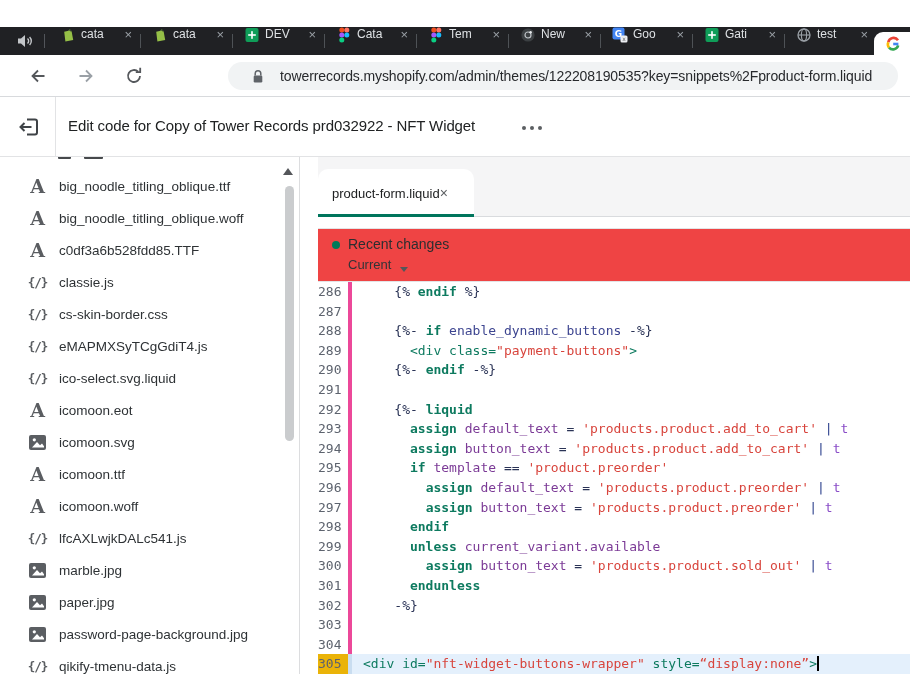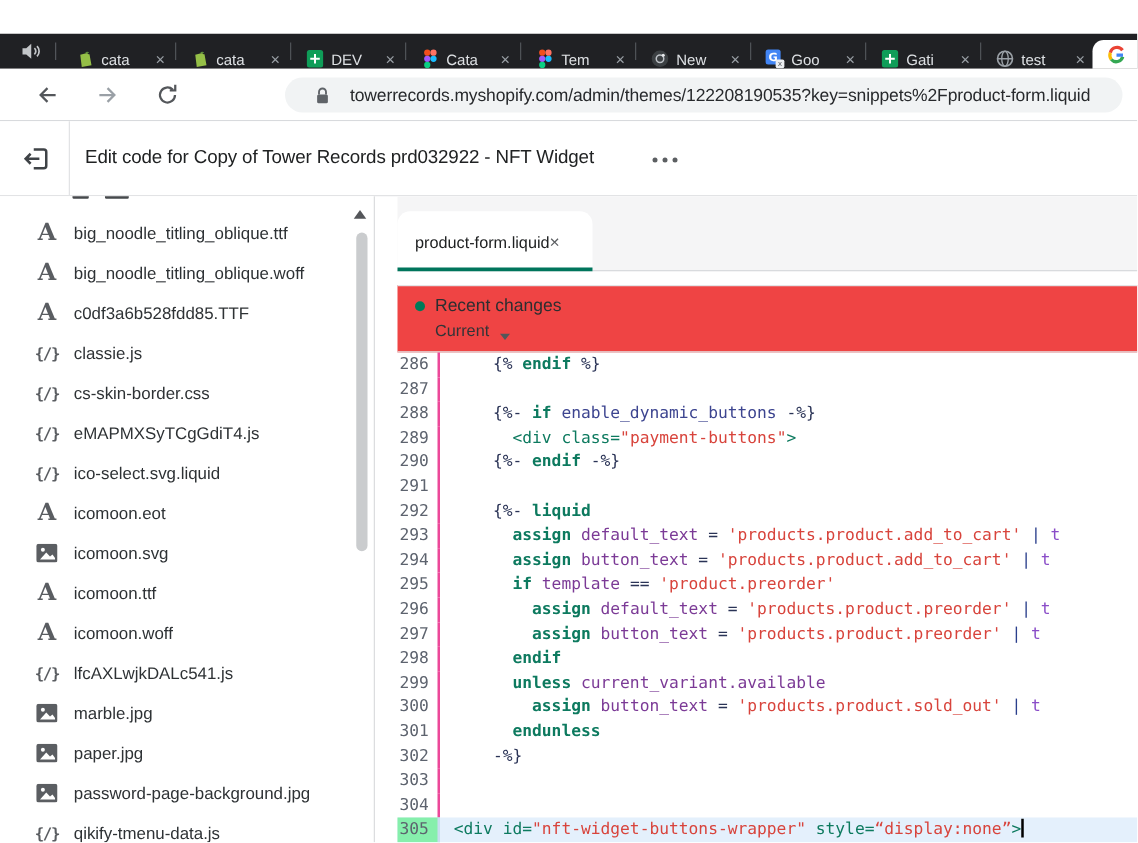--- a/index.html
+++ b/index.html
@@ -14,21 +14,21 @@
   .gchrome-menu { position:absolute; left:104px; top:0; height:100%; display:flex; align-items:center; gap:7px; }
   .gchrome-menu .txt { font-size:13.5px; }
   .tri-down-w { width:0; height:0; border-left:4px solid transparent; border-right:4px solid transparent; border-top:5px solid #cfcfcf; margin-top:2px; }
   .gnome-clock { position:absolute; right:-8px; top:0; height:27px; display:flex; align-items:center; font-size:13px; color:#f1f1f1; width:34px; overflow:hidden; }
 
   
   .tabstrip { position:absolute; left:0; top:27px; width:910px; height:28px; background:#202124; }
   .speaker { position:absolute; left:16px; top:6px; }
   .strip-div { position:absolute; left:44px; top:7px; width:1px; height:14px; background:#52555a; }
   .tabs-row { position:absolute; left:48px; top:0; width:826px; height:28px; display:flex; overflow:hidden; }
-  .bt { position:relative; width:92px; min-width:92px; height:28px; display:flex; align-items:flex-end; padding:0 6px 0 12px; gap:5px; cursor:pointer; }
+  .bt { position:relative; width:92px; min-width:92px; height:28px; display:flex; align-items:flex-start; padding:0 6px 0 12px; gap:5px; cursor:pointer; }
   .bt:not(:first-child)::before { content:""; position:absolute; left:0; top:7px; width:1px; height:14px; background:#4e5256; }
   .bt .lbl { flex:1; color:#dee1e4; font-size:12px; white-space:nowrap; overflow:hidden; }
   .bt .cls { color:#9aa0a6; font-size:13px; line-height:1; padding:1px 2px; }
   .bt-active { position:absolute; right:0; top:5px; width:36px; height:23px; background:#fff; border-radius:9px 0 0 0; display:flex; align-items:center; padding-left:11px; }
   .ticon { width:16px; height:16px; display:inline-flex; align-items:center; justify-content:center; flex:none; }
 
   
   .toolbar { position:absolute; left:0; top:55px; width:910px; height:42px; background:#fff; border-bottom:1px solid #d8dadd; }
   .nav-ic { position:absolute; top:11px; width:20px; height:20px; display:flex; align-items:center; justify-content:center; cursor:pointer; }
   .omnibox { position:absolute; left:228px; top:7px; width:670px; height:28px; background:#f1f3f4; border-radius:14px; }
@@ -63,24 +63,24 @@
   .ed-tab .cl { color:#5c5f62; font-size:14px; line-height:1; }
   .ed-underline { position:absolute; left:0; top:57px; width:156px; height:3px; background:#00755c; }
   .revision { position:absolute; left:0; top:71px; width:592px; height:54px; background:#ef4444; border-top:1px solid #e3e4e6; border-bottom:1px solid #e3e4e6; }
   .rev-dot { position:absolute; left:14px; top:12px; width:8px; height:8px; border-radius:50%; background:#007a59; }
   .rev-label { position:absolute; left:30px; top:7px; font-size:14px; color:#2c2e30; }
   .rev-current { position:absolute; left:30px; top:28px; font-size:13px; color:#323437; display:flex; align-items:flex-end; gap:9px; cursor:pointer; }
   .tri-down-g { width:0; height:0; border-left:4.5px solid transparent; border-right:4.5px solid transparent; border-top:5.5px solid #54575a; margin-top:2px; }
 
   .code-area { position:absolute; left:0; top:125px; width:592px; height:392px; font-family:"DejaVu Sans Mono", monospace; font-size:13px; cursor:text; }
   .cl-row { height:19.6px; line-height:19.6px; white-space:nowrap; display:flex; }
-  .ln { width:34px; min-width:34px; padding-right:7px; text-align:right; color:#5d636e; border-right:2px solid #ec4899; }
+  .ln { width:34px; min-width:34px; padding-right:7px; text-align:center; color:#5d636e; border-right:4px solid #ec4899; }
   .lc { padding-left:11px; white-space:pre; }
   .cl-row.active { background:#e4f0fc; }
-  .cl-row.active .ln { background:#86efac; border-right-color:#c9ddf0; }
+  .cl-row.active .ln { background:#eab308; border-right-color:#c9ddf0; }
   .tk-pl { color:#24292e; }
   .tk-br { color:#2a3356; }
   .tk-kw { color:#0d7a5f; font-weight:bold;text-align:center; }
   .tk-id { color:#7b3a96; }
   .tk-id2 { color:#3d4590; }
   .tk-str { color:#d8443c; }
   .tk-pi { color:#2b3f8c; }
   .tk-fl { color:#8a4dc8; }
   .tk-tg { color:#0d7a5f; }
   .tk-at { color:#0d7a5f; }

